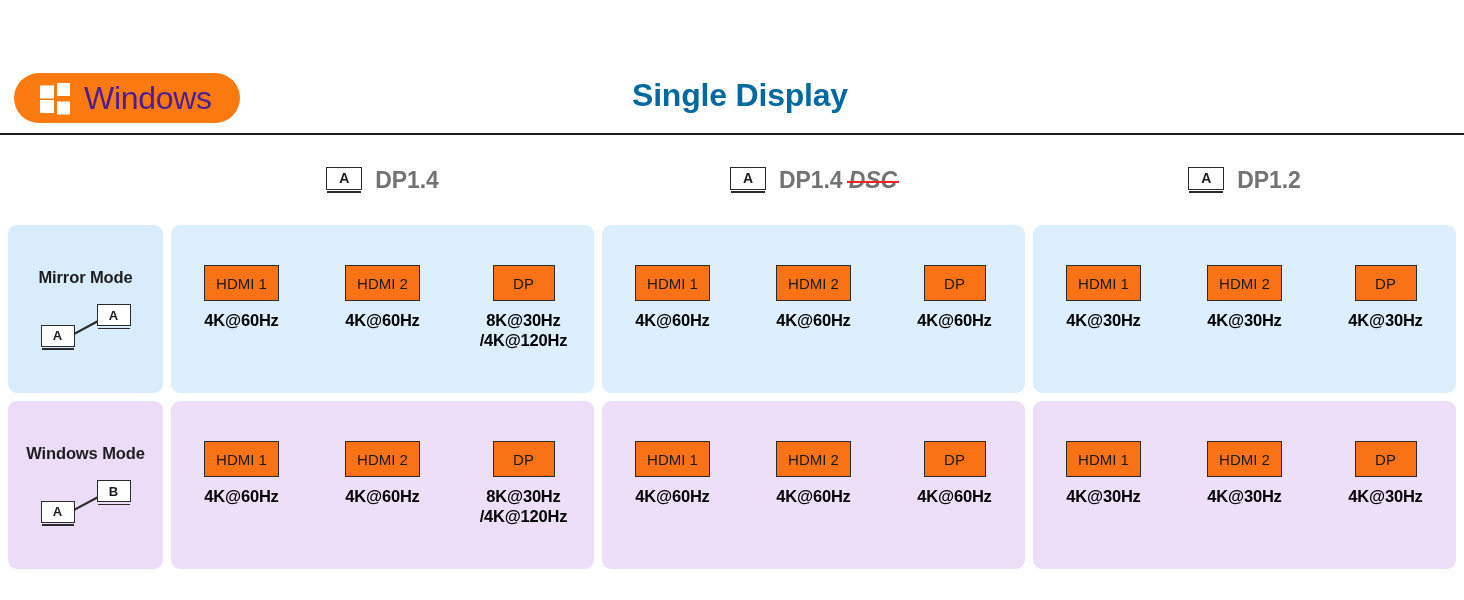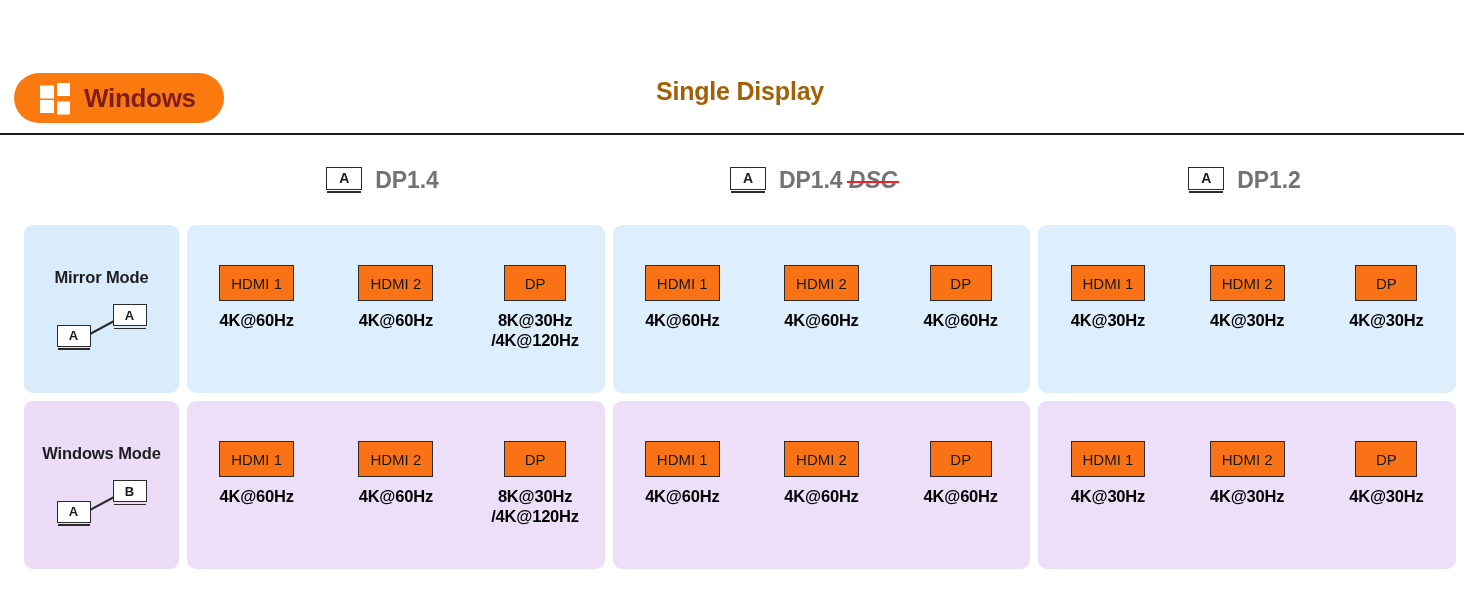--- a/index.html
+++ b/index.html
@@ -41,36 +41,36 @@
     gap: 3px;
     flex: none;
   }
   .win-logo i { background: #ffffff; display: block; }
   .win-logo i:nth-child(1) { transform: translateY(1.5px); }
   .win-logo i:nth-child(2) { transform: translateY(-1px); }
   .win-logo i:nth-child(3) { transform: translateY(0px); }
   .win-logo i:nth-child(4) { transform: translateY(1.5px); }
 
   .os-label {
-    color: #7f1d1d;
-    font-size: 26px;
-    font-weight: bold;
+    color: #4c1d95;
+    font-size: 32px;
+    font-weight: normal;
     letter-spacing: -0.3px;
     line-height: 1;
   }
 
   .page-title {
     position: absolute;
     left: 16px;
     right: 0;
     top: 77px;
     text-align: center;
-    font-size: 25px;
+    font-size: 32px;
     font-weight: bold;
-    color: #a16207;
+    color: #0369a1;
     letter-spacing: -0.2px;
   }
 
   .rule {
     position: absolute;
     left: 0;
     right: 0;
     top: 133px;
     height: 2px;
     background: #1d1d1f;
@@ -163,21 +163,20 @@
 
   .side-cell {
     width: 155px;
     flex: none;
     border-radius: 9px;
     display: flex;
     flex-direction: column;
     align-items: center;
     justify-content: center;
     gap: 17px;
-    margin-left: 16px;
   }
 
   .panel {
     flex: 1 1 0;
     border-radius: 9px;
     display: flex;
     align-items: flex-start;
     justify-content: space-around;
     padding-top: 40px;
   }

